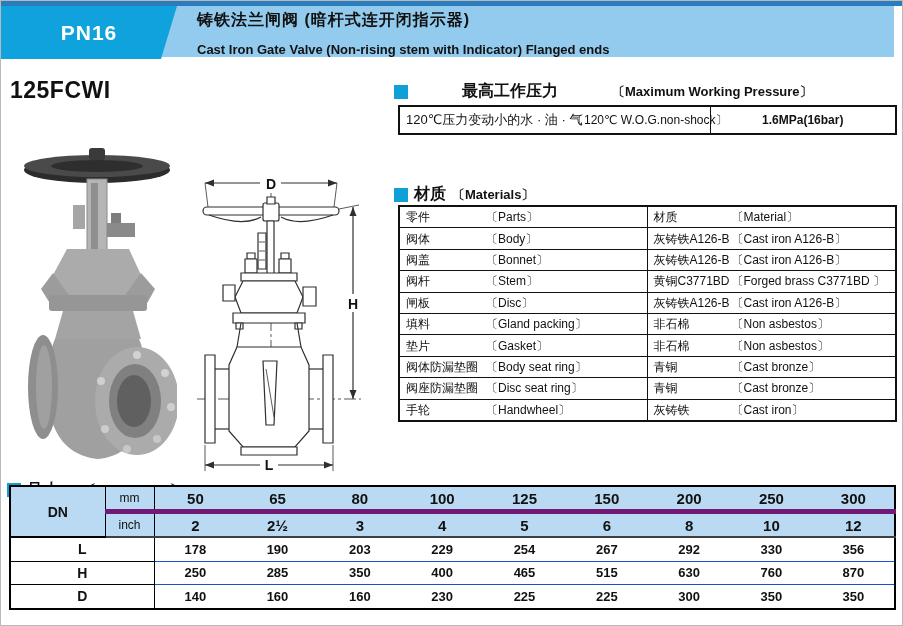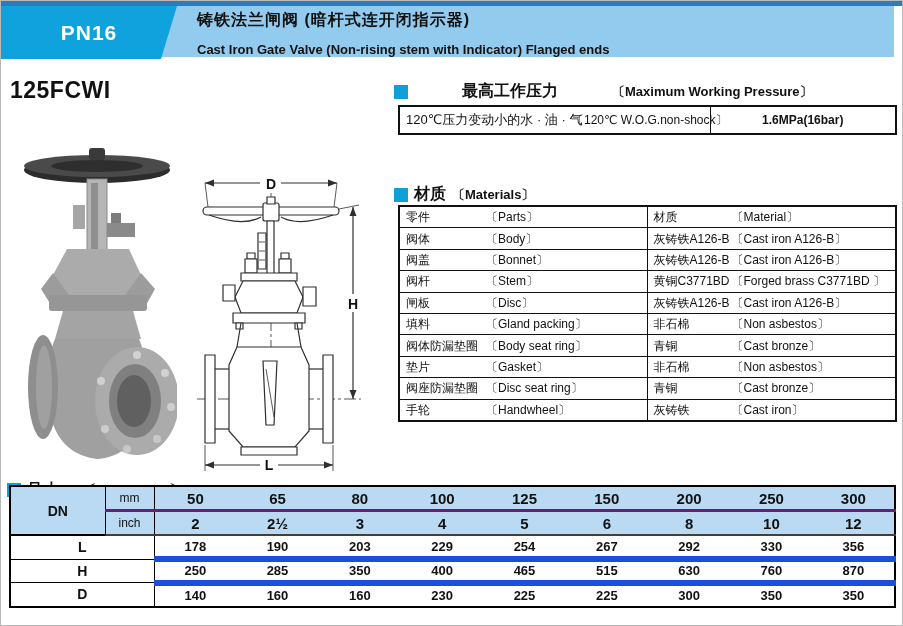--- a/index.html
+++ b/index.html
@@ -43,25 +43,25 @@
   .mtable .cn { position:absolute; left:6px; top:50%; transform:translateY(-50%); font-size:12px; white-space:nowrap; }
   .mtable .en { position:absolute; left:86px; top:50%; transform:translateY(-50%); font-size:12px; white-space:nowrap; }
   .mtable td.mmat .en { left:84px; }
 
   
   .dtable { position:absolute; left:8px; top:484px; width:887px; table-layout:fixed; border:2px solid #000; }
   .dtable td { padding:0; text-align:center; }
   .dtable .hdr { background:#b9daf2; }
   .dn-cell { border-right:1px solid #000; border-bottom:2px solid #000; font-size:14px; font-weight:bold; }
   .unit-cell { border-right:1px solid #000; font-size:12px; height:22px; }
-  .u-top { border-bottom:3px solid #701a75; }
+  .u-top { border-bottom:5px solid #701a75; }
   .u-bot { border-bottom:2px solid #404040; }
   .hnum { font-size:15px; font-weight:bold; height:22px; }
   .rlabel { border-right:1px solid #000; border-bottom:1px solid #000; font-size:14px; font-weight:bold; height:22.5px; }
-  .dval { border-bottom:6px solid #1d4ed8; font-size:13px; font-weight:bold; }
+  .dval { border-bottom:1px solid #1d4ed8; font-size:13px; font-weight:bold; }
   .lastrow .rlabel, .lastrow .dval { border-bottom:none; }
 
   
   .photo { position:absolute; left:16px; top:142px; }
   .drawing { position:absolute; left:186px; top:162px; }
   .drawing path, .drawing rect, .drawing line { vector-effect:non-scaling-stroke; }
 </style>
 </head>
 <body>
 
@@ -280,36 +280,36 @@
             <span class="cn">填料</span>
             <span class="en">〔Gland packing〕</span>
           </td>
       <td class="mmat">
             <span class="cn">非石棉</span>
             <span class="en">〔Non asbestos〕</span>
           </td>
     </tr>
     <tr>
       <td>
+            <span class="cn">垫片</span>
+            <span class="en">〔Gasket〕</span>
+          </td>
+      <td class="mmat">
+            <span class="cn">非石棉</span>
+            <span class="en">〔Non asbestos〕</span>
+          </td>
+    </tr>
+    <tr>
+      <td>
             <span class="cn">阀体防漏垫圈</span>
             <span class="en">〔Body seat ring〕</span>
           </td>
       <td class="mmat">
             <span class="cn">青铜</span>
             <span class="en">〔Cast bronze〕</span>
-          </td>
-    </tr>
-    <tr>
-      <td>
-            <span class="cn">垫片</span>
-            <span class="en">〔Gasket〕</span>
-          </td>
-      <td class="mmat">
-            <span class="cn">非石棉</span>
-            <span class="en">〔Non asbestos〕</span>
           </td>
     </tr>
     <tr>
       <td>
             <span class="cn">阀座防漏垫圈</span>
             <span class="en">〔Disc seat ring〕</span>
           </td>
       <td class="mmat">
             <span class="cn">青铜</span>
             <span class="en">〔Cast bronze〕</span>

